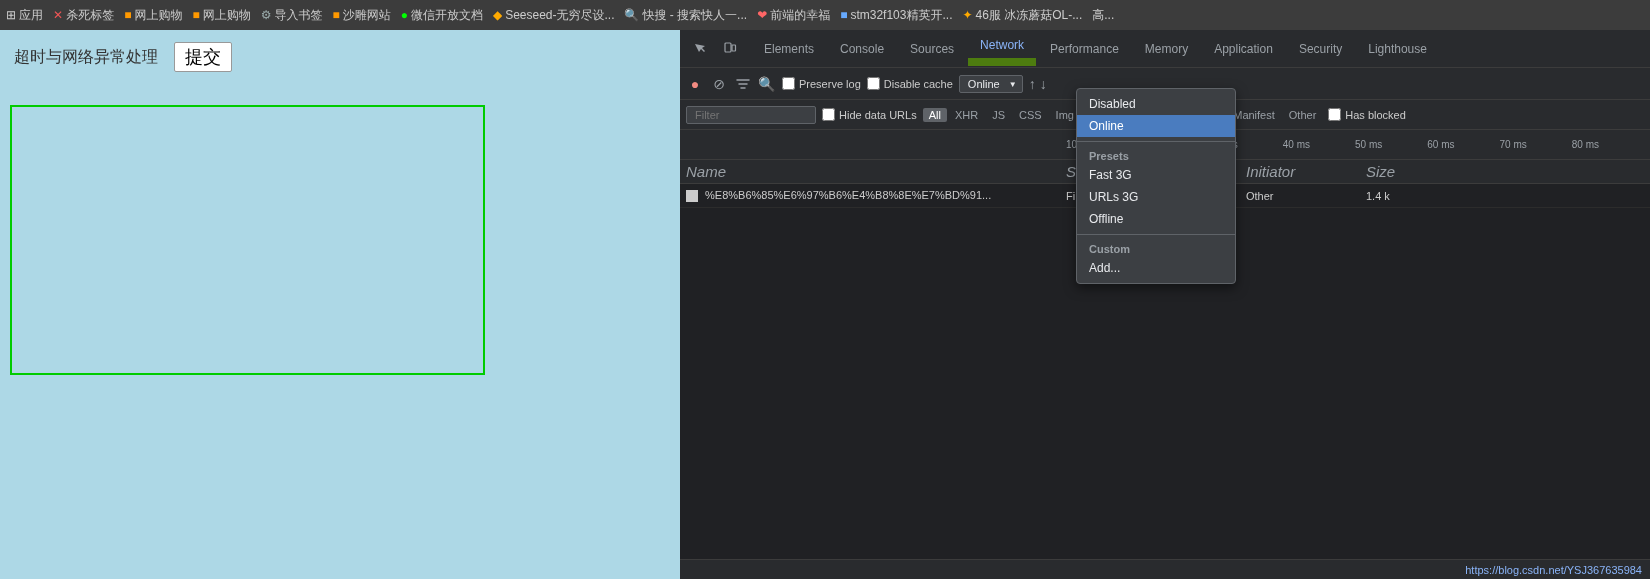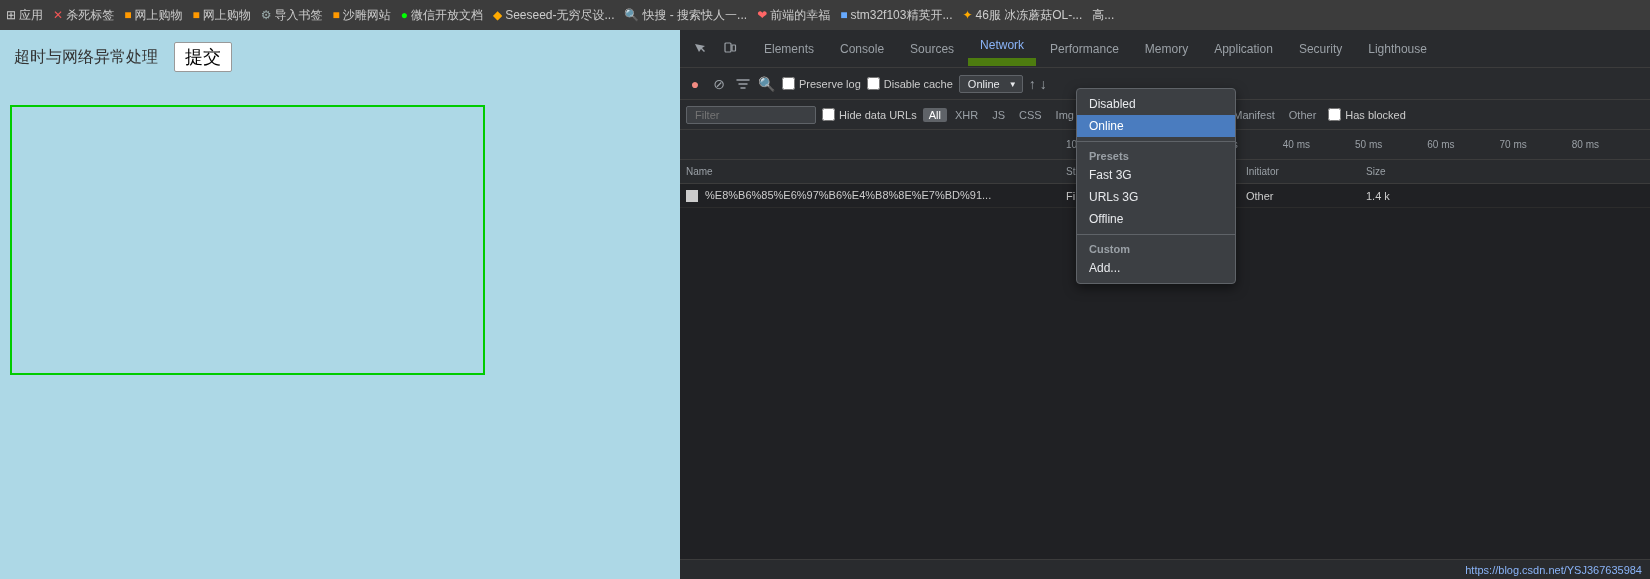--- a/index.html
+++ b/index.html
@@ -260,23 +260,24 @@
       height: 24px;
       align-items: center;
     }
     .col-name { width: 380px; min-width: 380px; }
     .col-status { width: 90px; min-width: 90px; }
     .col-type { width: 90px; min-width: 90px; }
     .col-initiator { width: 120px; min-width: 120px; }
     .col-size { width: 80px; min-width: 80px; }
     .th {
       color: #9aa0a6;
-      font-size: 10px;
-      padding: 0 6px;
-      cursor: pointer;
+      font-size: 15px;
+      padding: 0 6px;
+      cursor: pointer;
+      font-style: italic;
     }
     .table-row {
       display: flex;
       align-items: center;
       height: 24px;
       border-bottom: 1px solid #2c2c2c;
     }
     .table-cell {
       font-size: 11px;
       color: #ccc;

